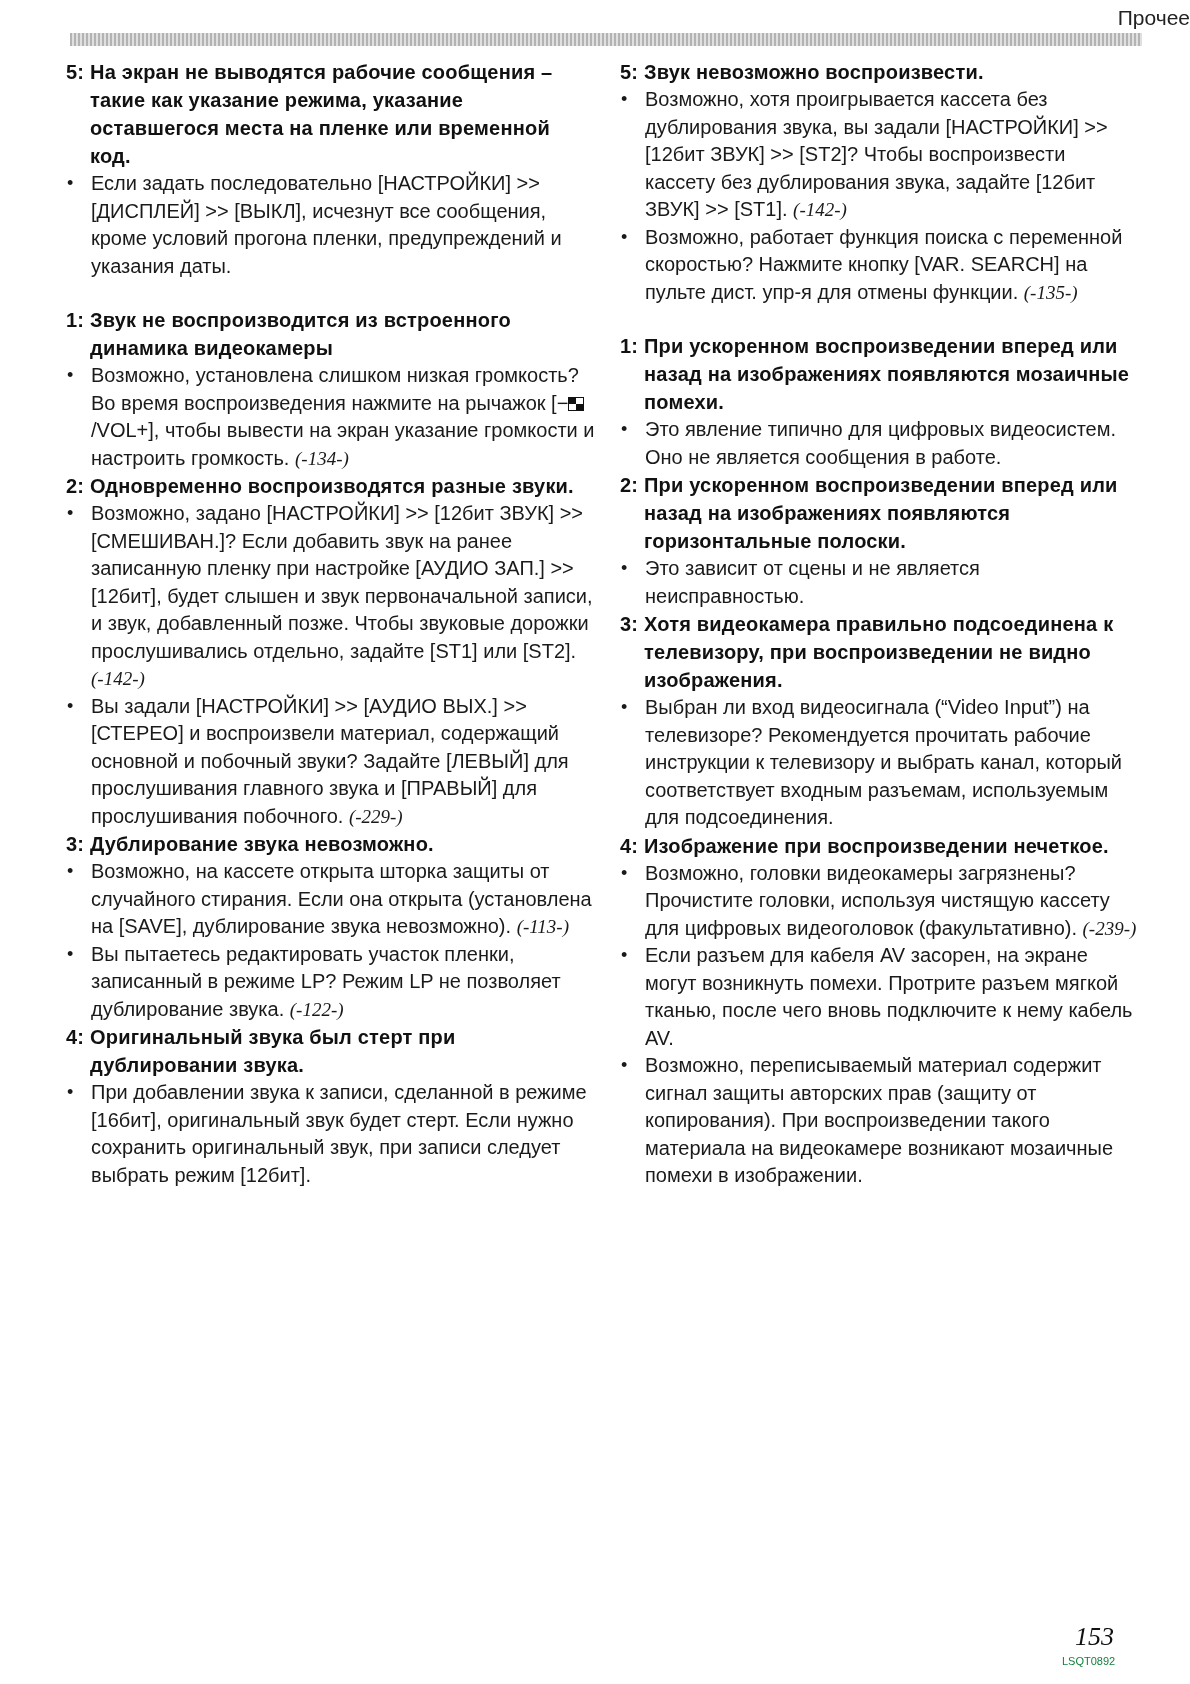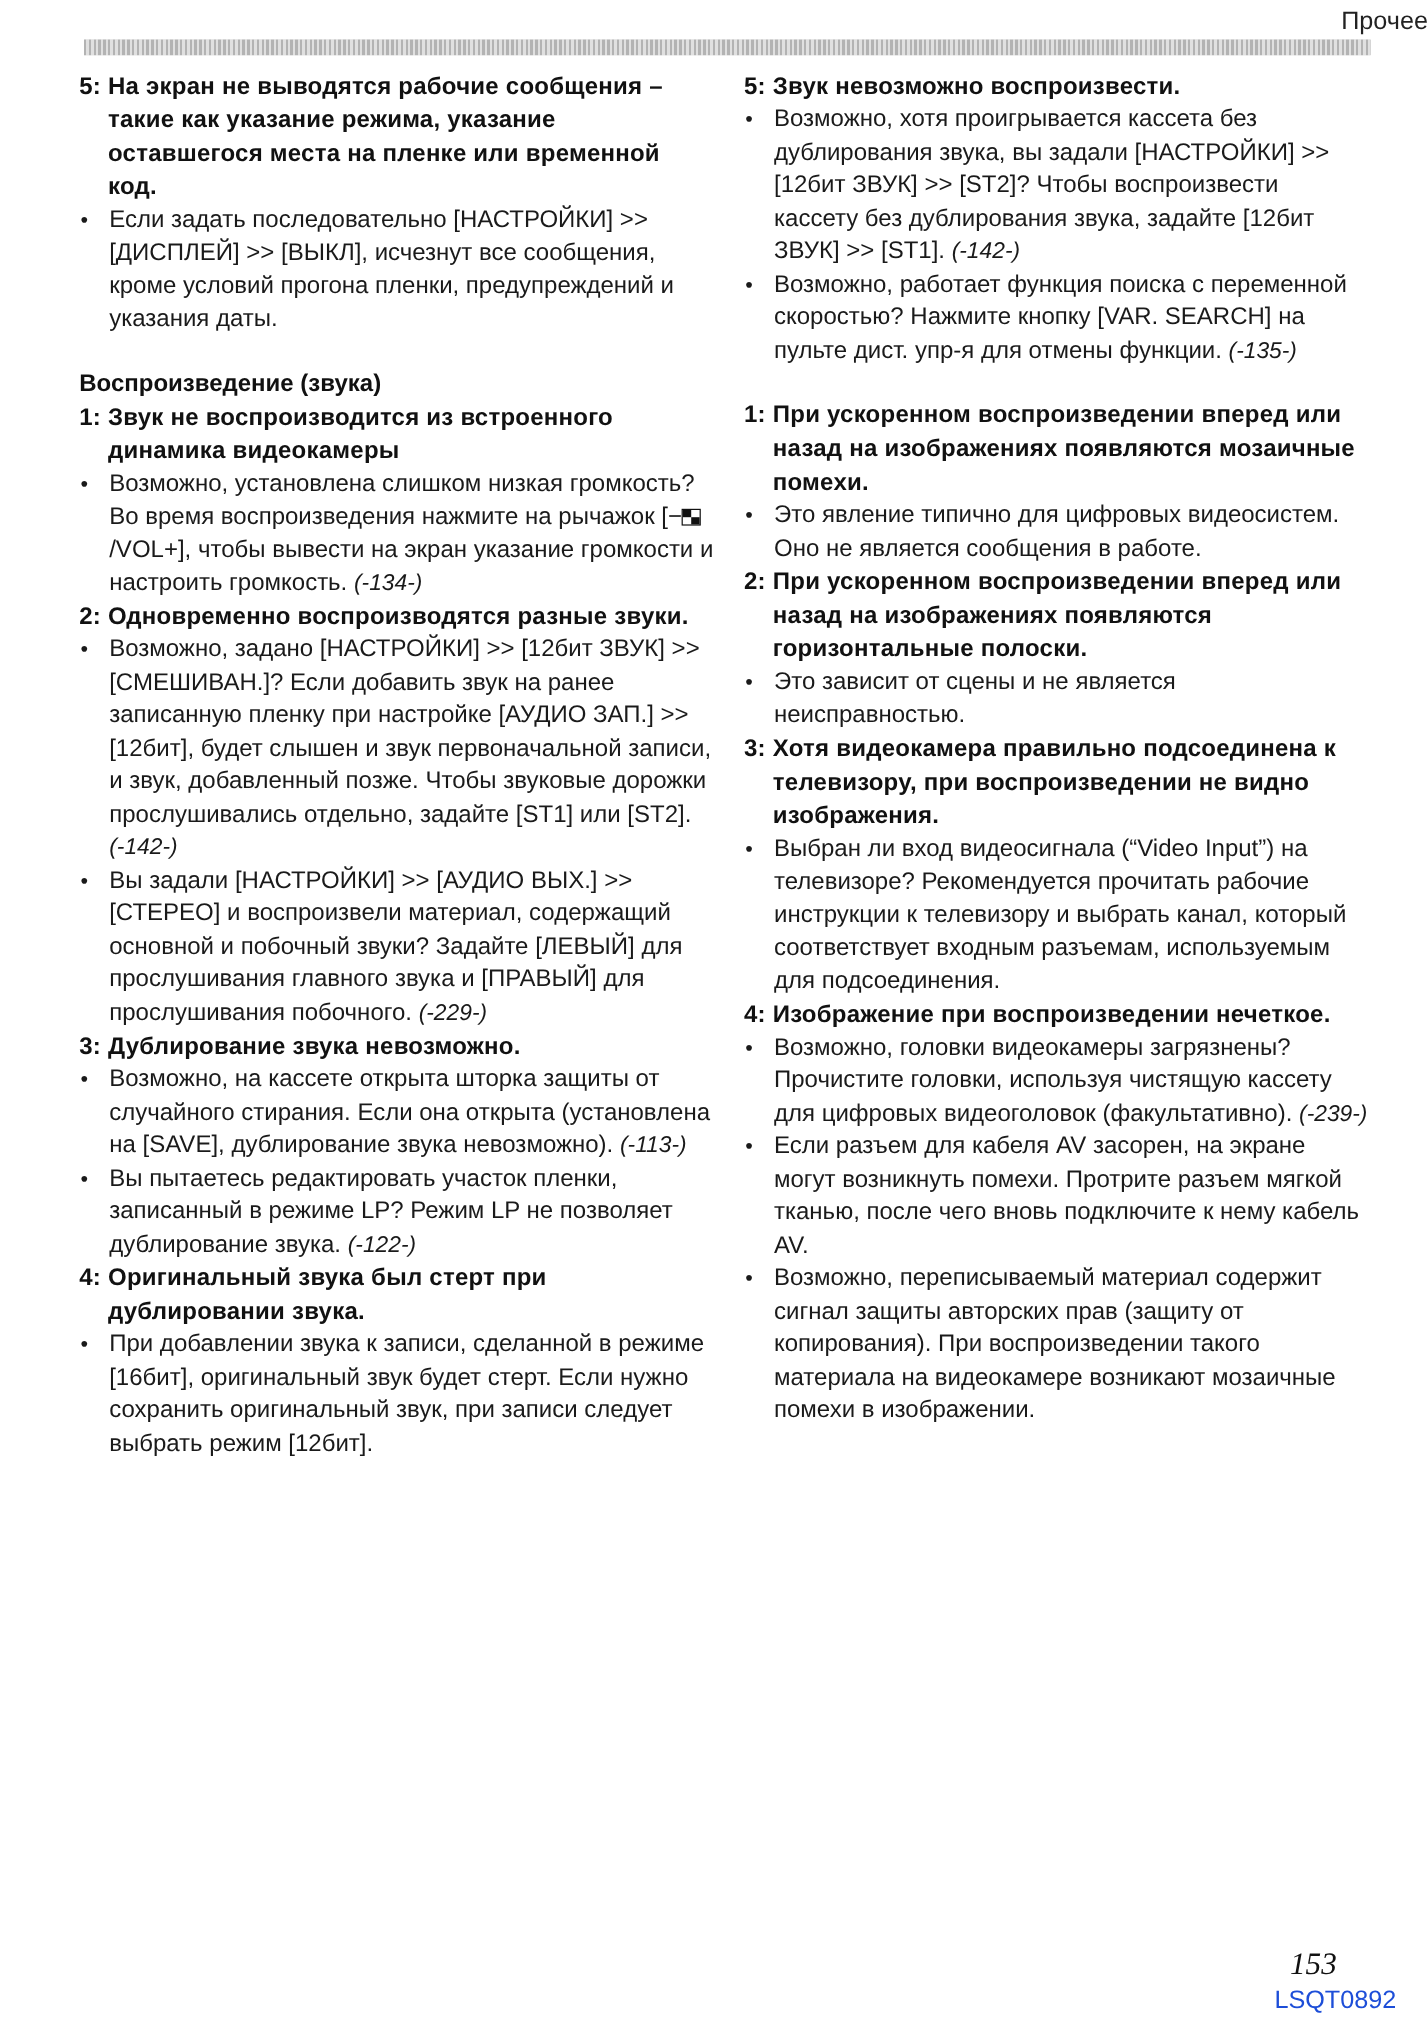--- a/index.html
+++ b/index.html
@@ -28,28 +28,28 @@
     display: flex; font-weight: bold; font-size: 20px; line-height: 28px;
     letter-spacing: 0.2px;
   }
   .q .num { flex: 0 0 24px; }
   .q .txt { flex: 1; }
   .b {
     display: flex; font-size: 20px; line-height: 27.5px; color: #1a1a1a;
   }
   .b .dot { flex: 0 0 24px; font-size: 18px; padding-left: 1px; }
   .b .txt { flex: 1; white-space: pre-line; }
-  .ref { font-family: Liberation Sans, sans-serif; font-style: italic; font-size: 19px; }
+  .ref { font-family: Liberation Serif, serif; font-style: italic; font-size: 19px; }
   .page-num {
     position: absolute; top: 1622px; left: 1075px;
     font-family: "Liberation Serif", serif; font-weight: normal; font-style: italic;
     font-size: 26px;
   }
   .doc-code {
-    position: absolute; top: 1655px; left: 1062px; font-size: 21px; color: #1d4ed8;
+    position: absolute; top: 1655px; left: 1062px; font-size: 11px; color: #15803d;
   }
   .vol-icon {
     display: inline-block; width: 16px; height: 14px; vertical-align: -1px;
     background:
       linear-gradient(#111,#111) 0 0/50% 50% no-repeat,
       linear-gradient(#111,#111) 100% 100%/50% 50% no-repeat,
       #fff;
     border: 1.5px solid #111; box-sizing: border-box;
   }
 </style>
@@ -63,21 +63,20 @@
   <div class="q">
     <span class="num">5:</span>
     <span class="txt">На экран не выводятся рабочие сообщения – такие как указание режима, указание оставшегося места на пленке или временной код.</span>
   </div>
   <div class="b">
     <span class="dot">•</span>
     <span class="txt">Если задать последовательно [НАСТРОЙКИ] &gt;&gt; [ДИСПЛЕЙ] &gt;&gt; [ВЫКЛ], исчезнут все сообщения, кроме условий прогона пленки, предупреждений и указания даты.</span>
   </div>
 
   <div class="gap"></div>
-  <div class="section-title">Воспроизведение (звука)</div>
 
   <div class="q">
     <span class="num">1:</span>
     <span class="txt">Звук не воспроизводится из встроенного динамика видеокамеры</span>
   </div>
   <div class="b">
     <span class="dot">•</span>
     <span class="txt"><span>Возможно, установлена слишком низкая громкость? Во время воспроизведения нажмите на рычажок [−</span><span class="vol-icon"></span><span>/VOL+], чтобы вывести на экран указание громкости и настроить громкость.</span> <span class="ref">(-134-)</span></span>
   </div>
 

